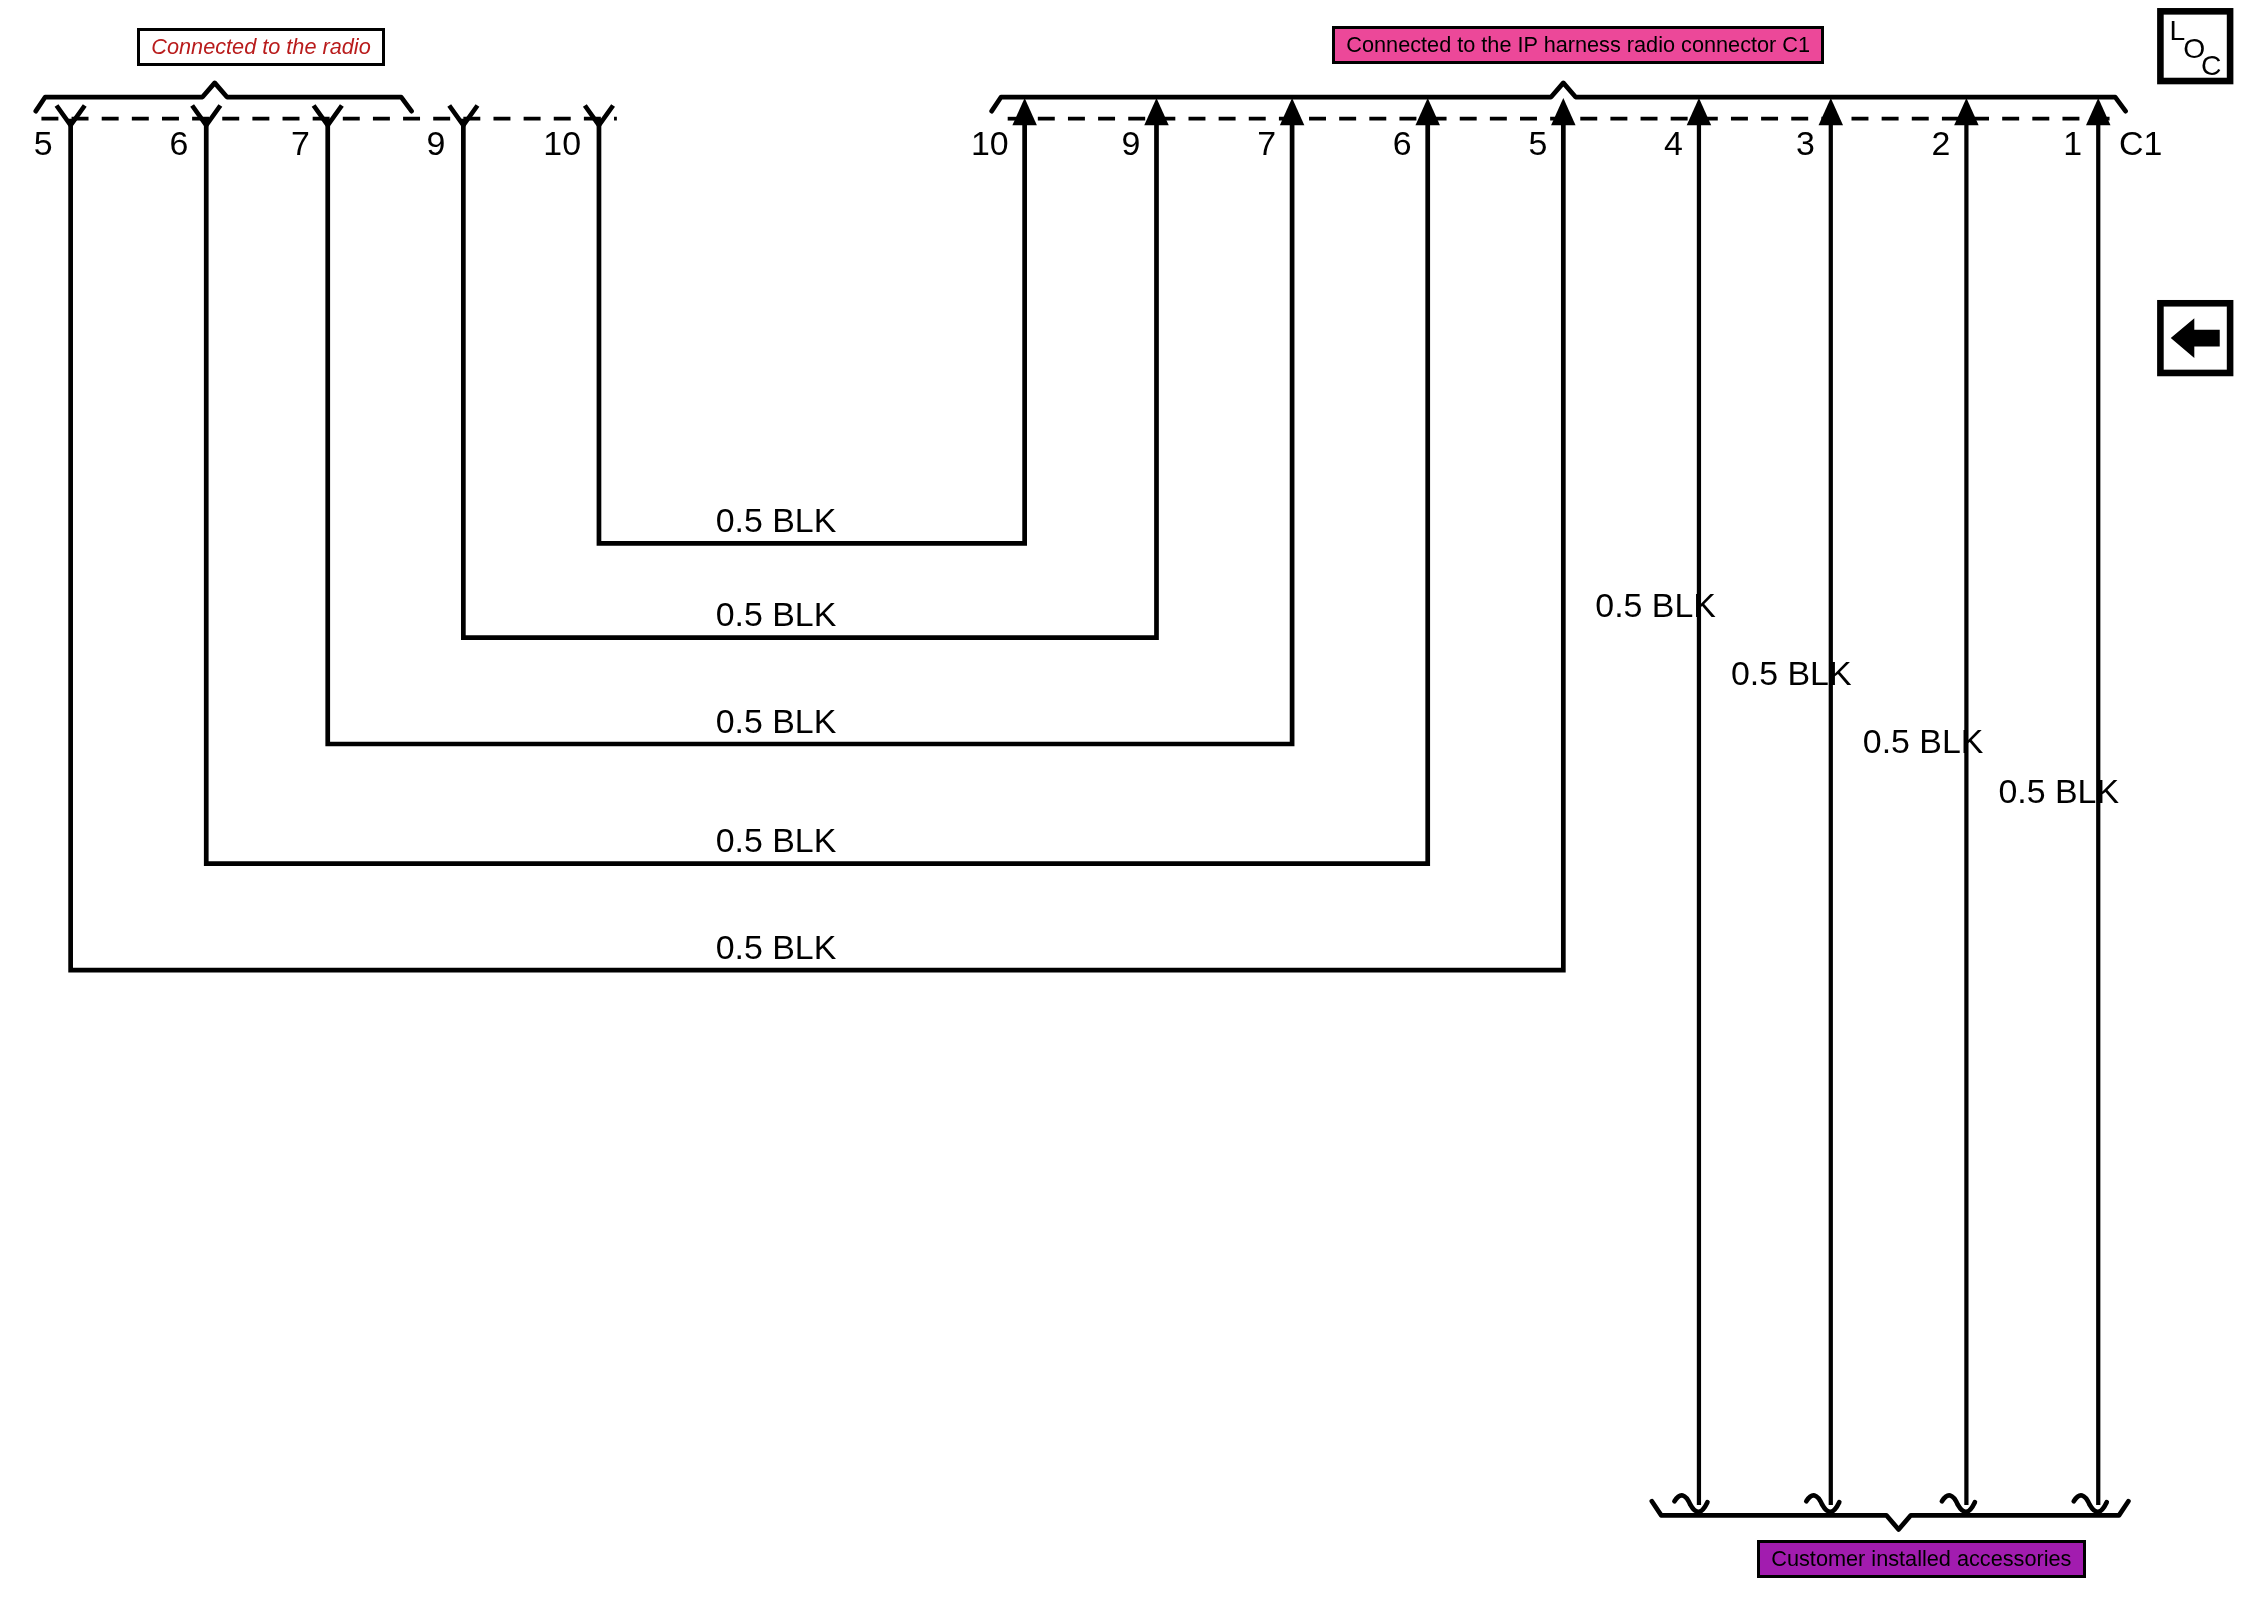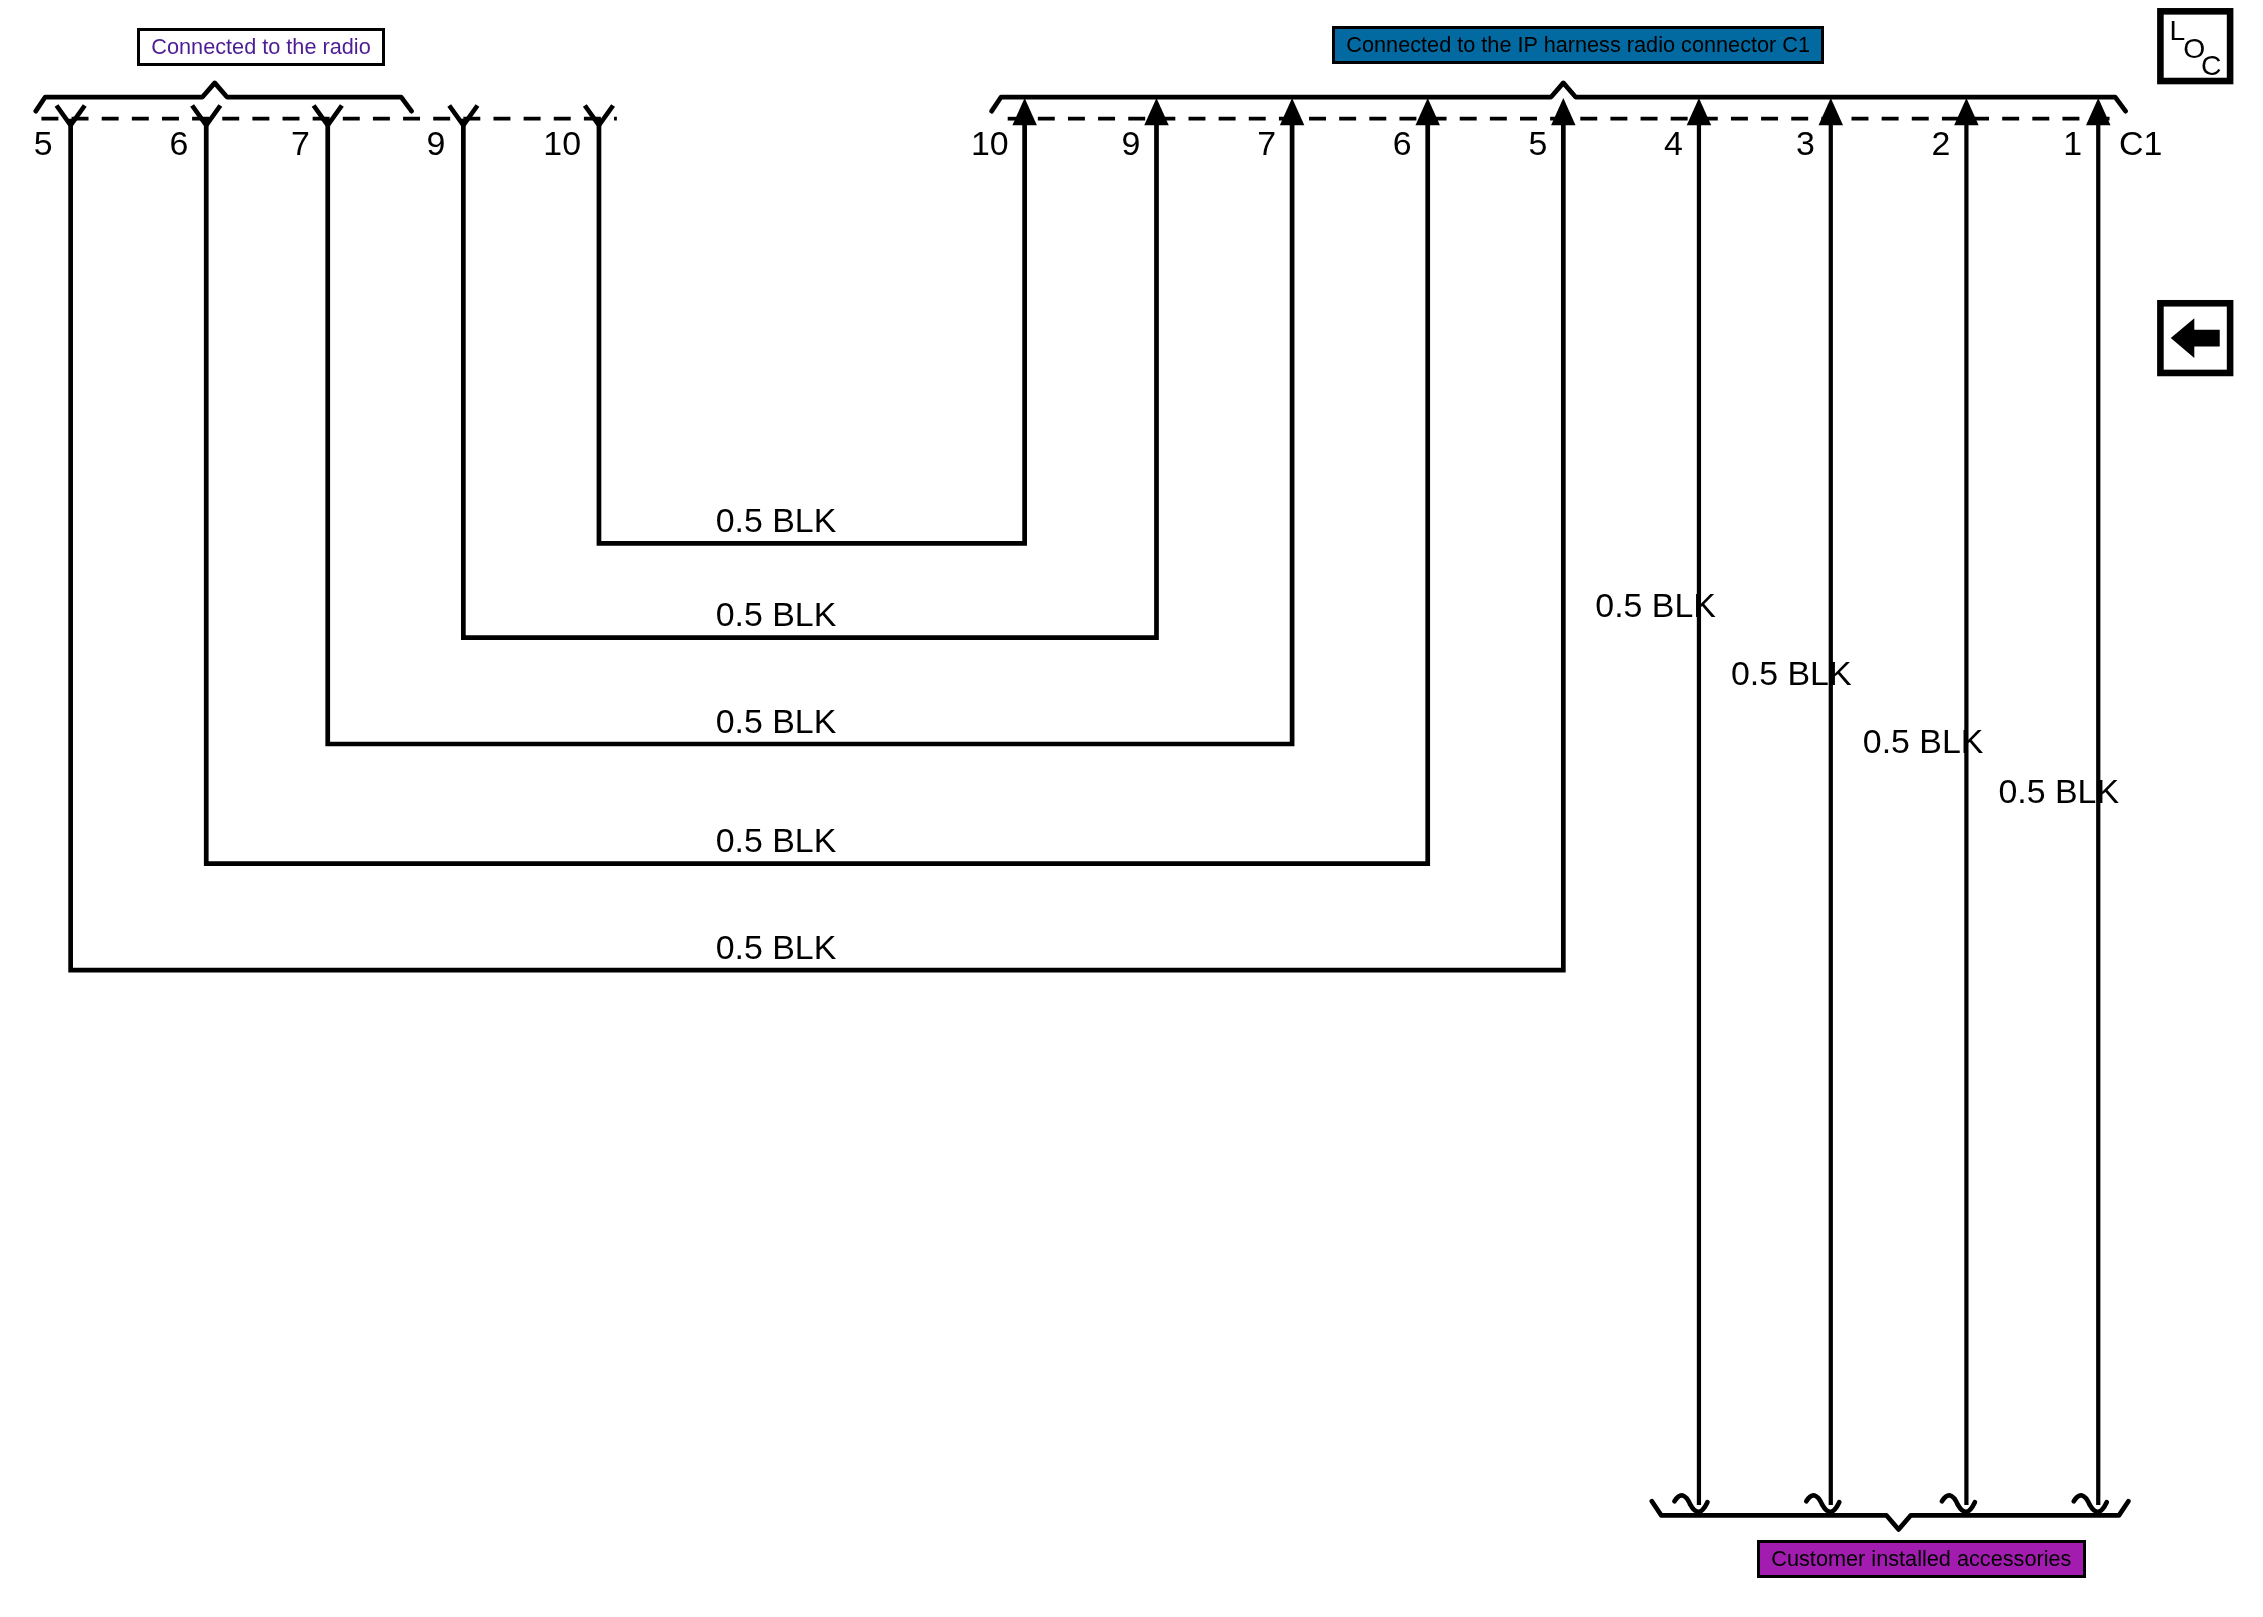--- a/index.html
+++ b/index.html
@@ -203,25 +203,25 @@
       <text class="loc-letter" x="2348" y="80">C</text>
     </g>
 
     <g>
       <rect class="icon-box" x="2294" y="322" width="74" height="74"></rect>
       <path class="arrowhead" d="M 2305,359 L 2330,338 L 2330,350 L 2357,350 L 2357,368 L 2330,368 L 2330,380 Z"></path>
     </g>
 
   </svg>
 
-  <div style="position:absolute; left:137px; top:28px; border:3.8px solid #000; background:#fff; padding:3.8px 11.3px; font-size:21.7px; line-height:24.5px; white-space:nowrap; color:#4c1d95;">
+  <div style="position:absolute; left:137px; top:28px; border:3.8px solid #000; background:#fff; padding:3.8px 11.3px; font-size:21.7px; line-height:24.5px; white-space:nowrap; color:#b91c1c;font-style:italic;">
     <span>Connected to the radio</span>
   </div>
 
-  <div style="position:absolute; left:1332px; top:26px; border:3.8px solid #000; background:#0369a1; padding:3.8px 11.3px; font-size:21.7px; line-height:24.5px; white-space:nowrap; color:#000;">
+  <div style="position:absolute; left:1332px; top:26px; border:3.8px solid #000; background:#ec4899; padding:3.8px 11.3px; font-size:21.7px; line-height:24.5px; white-space:nowrap; color:#000;">
     <span>Connected to the IP harness radio connector C1</span>
   </div>
 
   <div style="position:absolute; left:1757px; top:1540px; border:3.8px solid #000; background:#a21caf; padding:3.8px 11.3px; font-size:21.7px; line-height:24.5px; white-space:nowrap; color:#000;">
     <span>Customer installed accessories</span>
   </div>
 
 </div>
 
 

